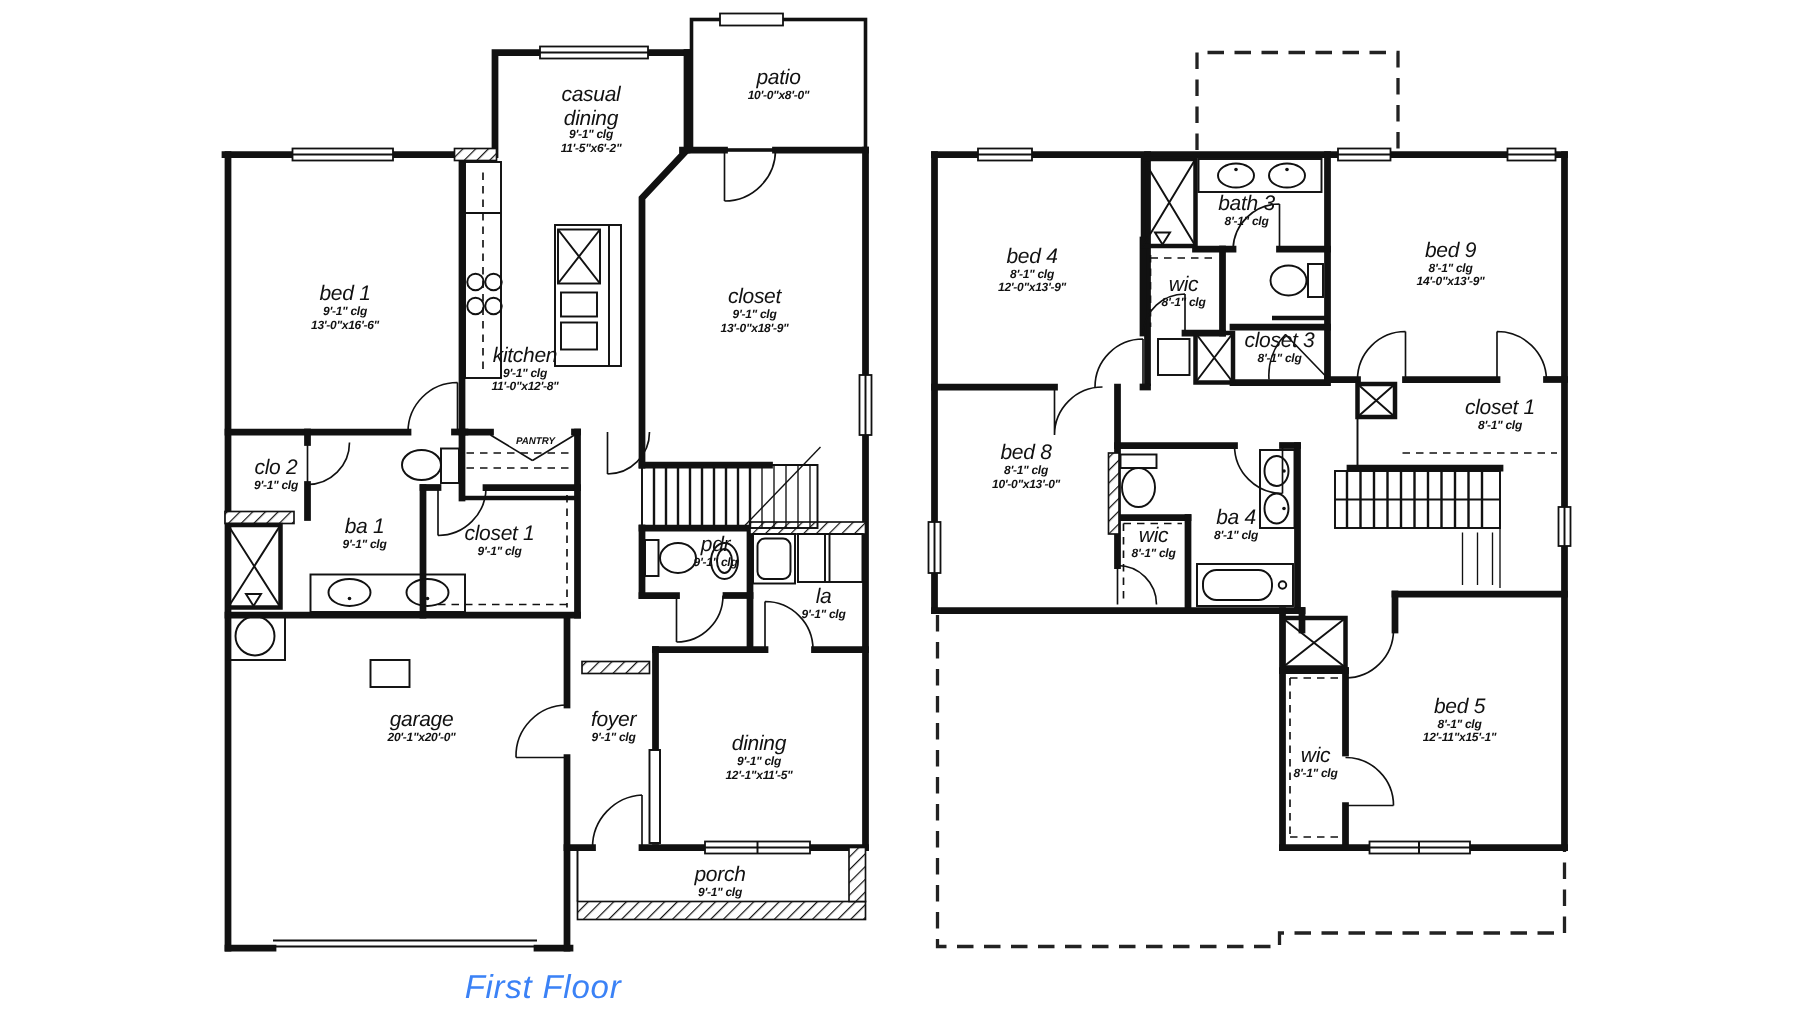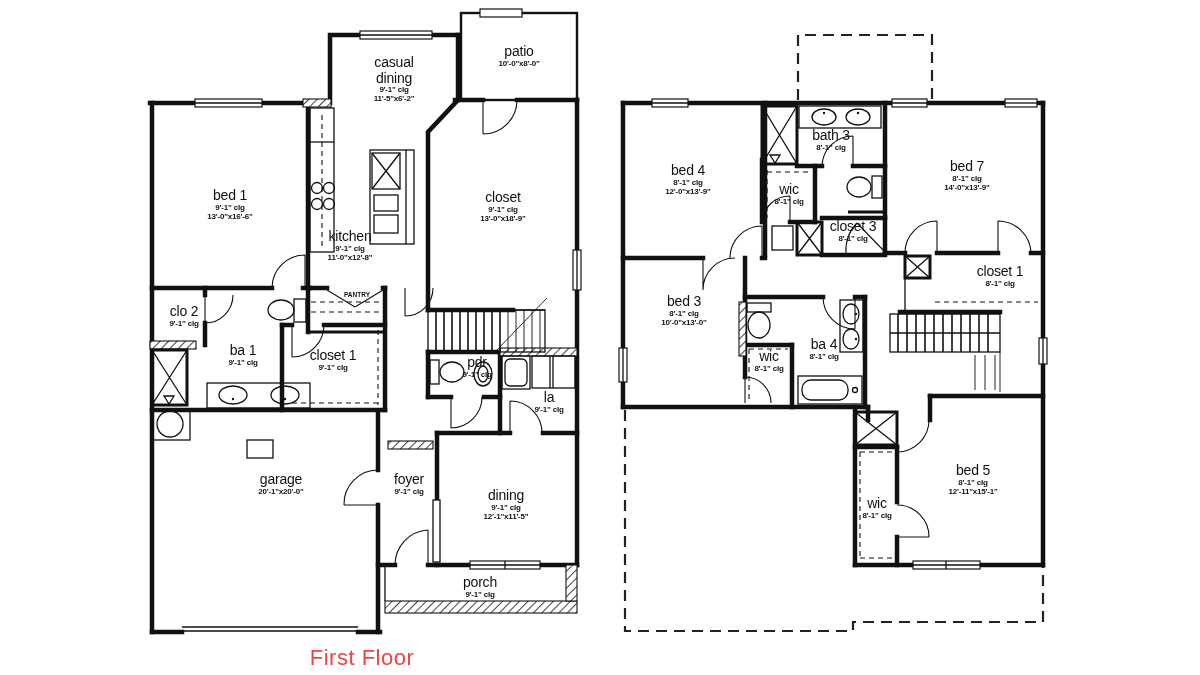--- a/index.html
+++ b/index.html
@@ -1,38 +1,38 @@
 <!DOCTYPE html>
 <html><head>
 <meta charset="utf-8">
 <style>
   html,body{margin:0;padding:0;background:#fff;}
   #stage{position:relative;width:1200px;height:675px;background:#fff;overflow:hidden;
-         font-family:"Liberation Sans", sans-serif;}
+         font-family:"Liberation Sans", sans-serif;font-style:italic;}
   #plan-svg{position:absolute;left:0;top:0;}
   
   .w{stroke:#111;stroke-width:4.5;fill:none;stroke-linecap:square}
   .w3{stroke:#111;stroke-width:3;fill:none}
   .t{stroke:#111;stroke-width:1.3;fill:none}
   .tf{stroke:#111;stroke-width:1.3;fill:#fff}
   .arc{stroke:#111;stroke-width:1.1;fill:none}
   .dash{stroke:#111;stroke-width:1.1;fill:none;stroke-dasharray:5 4}
   .dash2{stroke:#222;stroke-width:2.2;fill:none;stroke-dasharray:11 7}
   .win{fill:#fff;stroke:#111;stroke-width:1.2}
   .tread{stroke:#111;stroke-width:1.6}
   .tread2{stroke:#111;stroke-width:0.9}
   .hatchr{fill:url(#hatchP);stroke:#111;stroke-width:1.1}
   
   .lbl{position:absolute;transform:translateX(-50%);display:flex;flex-direction:column;
        align-items:center;text-align:center;color:#111;line-height:1.12;white-space:nowrap;}
   .nm{font-size:14px;letter-spacing:-0.2px;}
   .sub{font-size:8px;font-weight:bold;letter-spacing:-0.2px;}
   .tiny .nm{font-size:6.5px;font-weight:bold;letter-spacing:0;}
   .wrap .nm{white-space:normal;width:58px;}
-  .caption{position:absolute;transform:translateX(-50%);font-size:22px;color:#ef4444;
+  .caption{position:absolute;transform:translateX(-50%);font-size:22px;color:#3b82f6;
            font-weight:500;letter-spacing:0.5px;white-space:nowrap;}
 </style>
 </head>
 <body>
 
 <div id="stage">
 
 <svg id="plan-svg" width="1200" height="675" viewBox="0 0 1200 675">
   <defs>
     <pattern id="hatchP" width="6" height="6" patternTransform="rotate(45)" patternUnits="userSpaceOnUse">
@@ -434,30 +434,30 @@
 </div>
 <div class="lbl" style="left:789px;top:182px">
   <span class="nm">wic</span>
   <span class="sub">8'-1" clg</span>
 </div>
 <div class="lbl" style="left:853px;top:219px">
   <span class="nm">closet 3</span>
   <span class="sub">8'-1" clg</span>
 </div>
 <div class="lbl" style="left:967px;top:159px">
-  <span class="nm">bed 7</span>
+  <span class="nm">bed 9</span>
   <span class="sub">8'-1" clg</span>
   <span class="sub">14'-0"x13'-9"</span>
 </div>
 <div class="lbl" style="left:1000px;top:264px">
   <span class="nm">closet 1</span>
   <span class="sub">8'-1" clg</span>
 </div>
 <div class="lbl" style="left:684px;top:294px">
-  <span class="nm">bed 3</span>
+  <span class="nm">bed 8</span>
   <span class="sub">8'-1" clg</span>
   <span class="sub">10'-0"x13'-0"</span>
 </div>
 <div class="lbl" style="left:824px;top:337px">
   <span class="nm">ba 4</span>
   <span class="sub">8'-1" clg</span>
 </div>
 <div class="lbl" style="left:769px;top:349px">
   <span class="nm">wic</span>
   <span class="sub">8'-1" clg</span>

